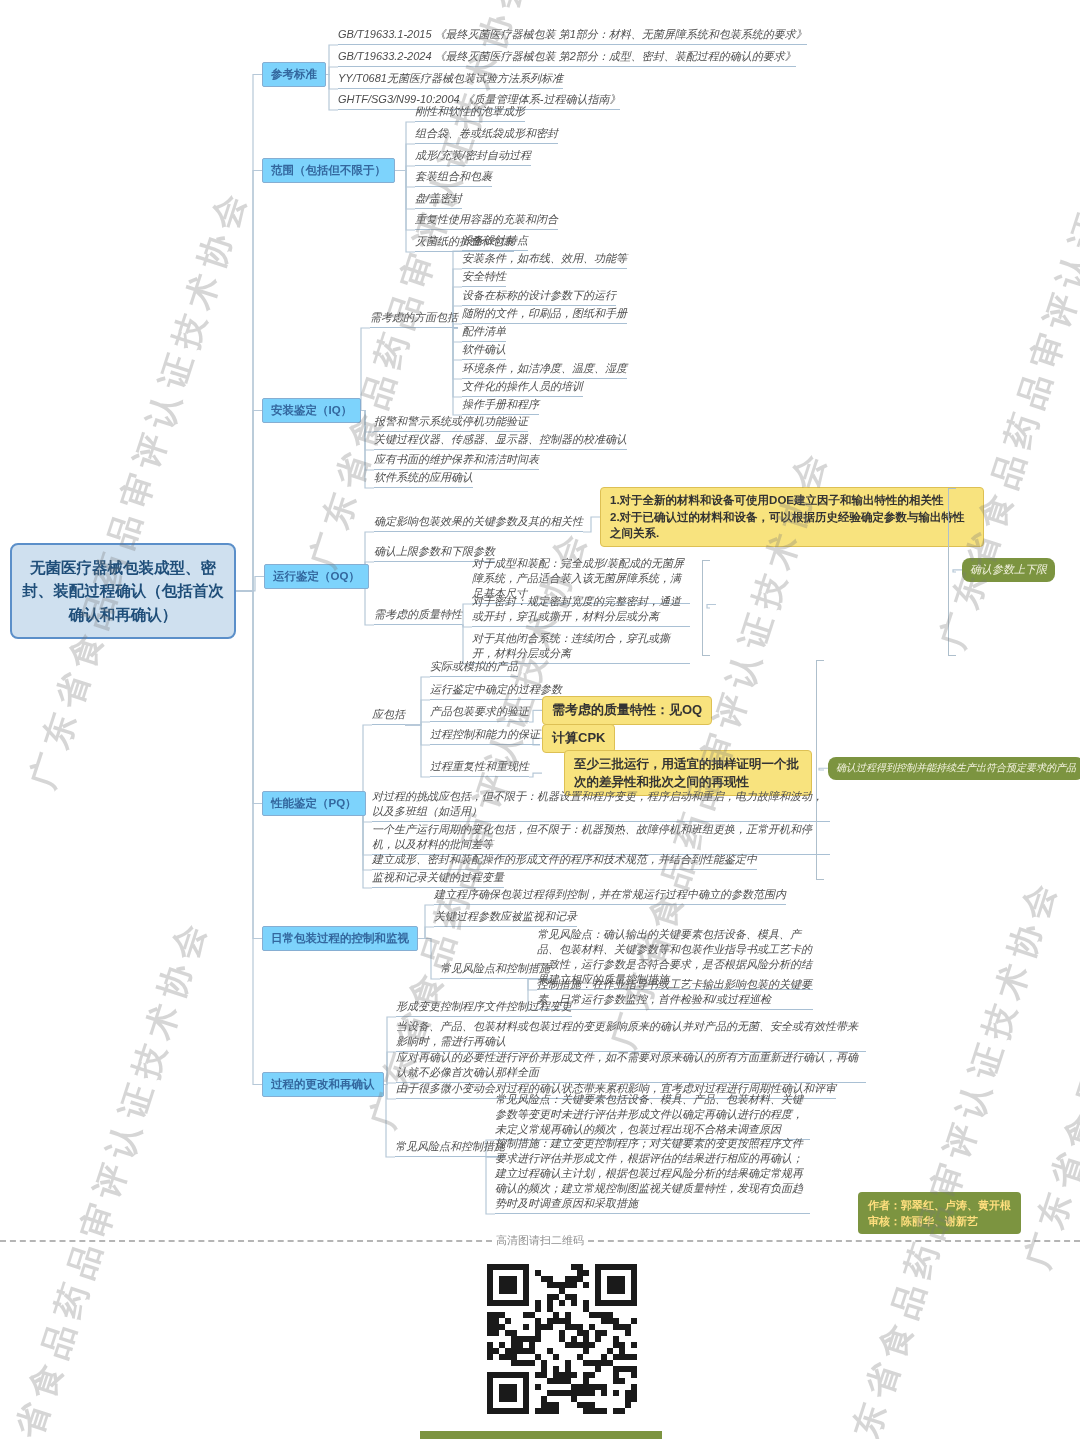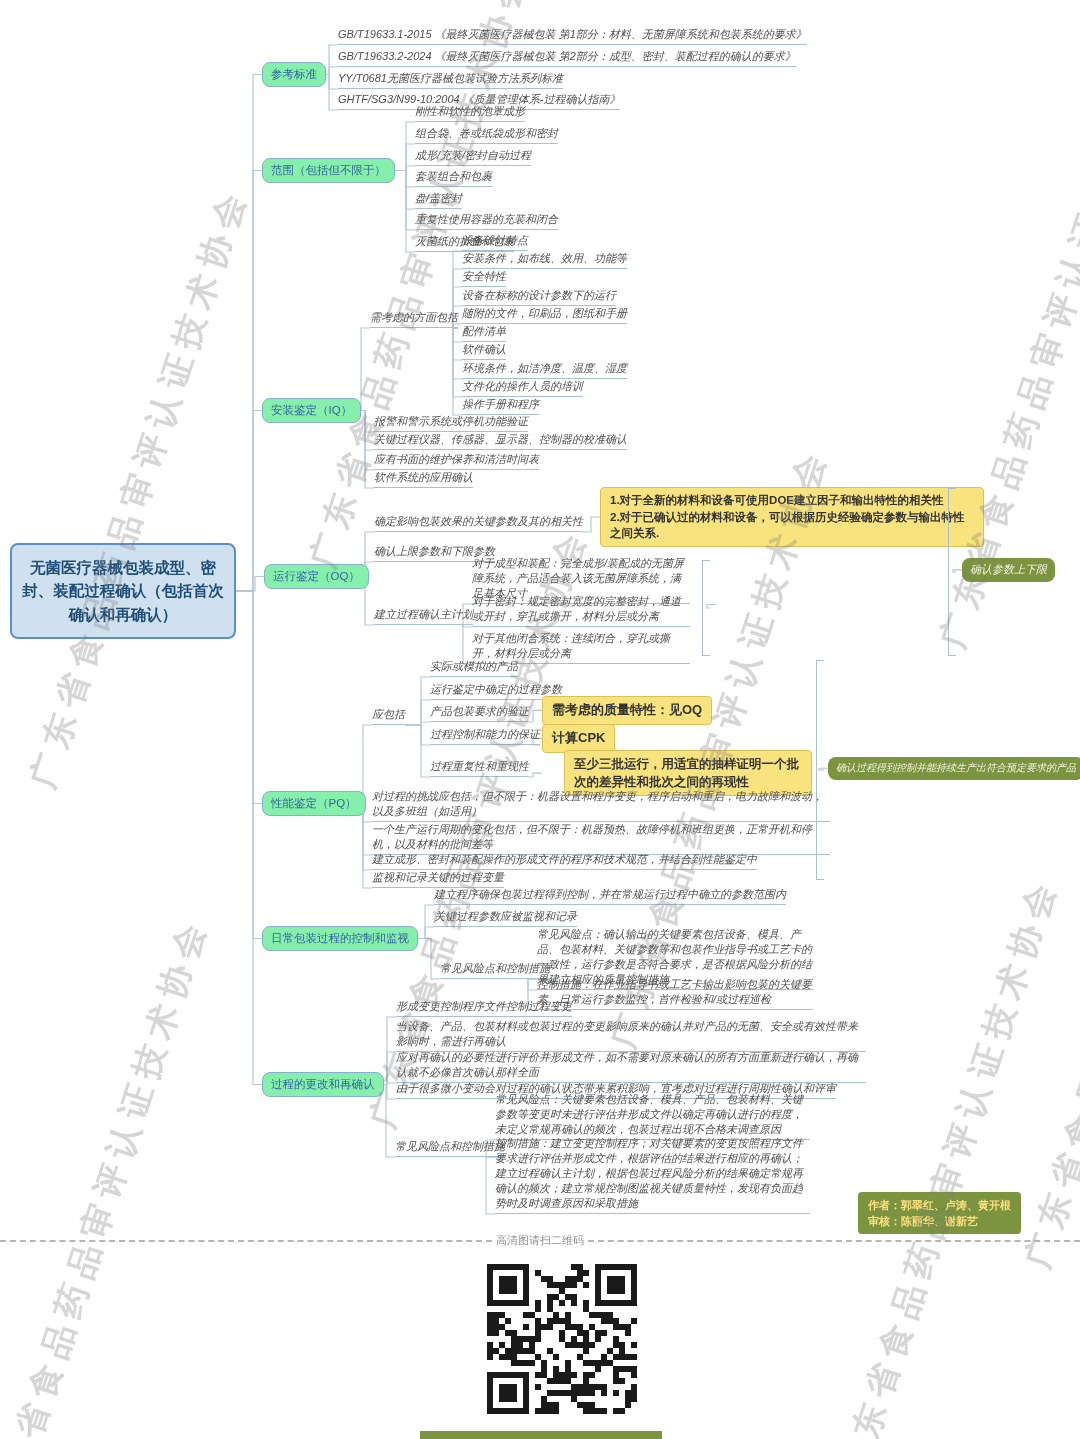--- a/index.html
+++ b/index.html
@@ -6,22 +6,22 @@
   body { background:#fff; font-family:"Liberation Sans","DejaVu Sans",sans-serif; }
   #canvas { position:relative; width:1080px; height:1439px; background:#fff; overflow:hidden; }
 
   .central {
     position:absolute; left:10px; top:543px; width:226px;
     background:#cfe0ef; border:2px solid #5b8fc9; border-radius:8px;
     color:#1f4e79; font-weight:bold; font-size:15.5px; line-height:1.5;
     text-align:center; padding:11px 8px; z-index:2;
   }
   .branch {
-    position:absolute; background:#86efac; border:1px solid #86aed2; border-radius:8px;
-    color:#33679e; font-weight:normal; font-size:11.5px; line-height:17px;
+    position:absolute; background:#7dd3fc; border:1px solid #86aed2; border-radius:2px;
+    color:#33679e; font-weight:bold; font-size:11.5px; line-height:17px;
     padding:3px 8px; white-space:nowrap; z-index:2;
   }
   .leaf {
     position:absolute; font-size:11px; line-height:16px; color:#4d4d4d;
     border-bottom:1px solid #a9c0d4; padding-bottom:2px; white-space:nowrap; z-index:2;font-style:italic;
   }
   .leaf.wrap { white-space:normal; line-height:15px; }
   .ybox {
     position:absolute; background:#f8e37e; border:1px solid #ddc054; border-radius:4px;
     color:#333; font-weight:bold; font-size:11.5px; line-height:1.45;
@@ -174,21 +174,21 @@
   <div id="a10" class="leaf" style="left:462px;top:396px">操作手册和程序</div>
   <div id="iq1" class="leaf" style="left:374px;top:413px">报警和警示系统或停机功能验证</div>
   <div id="iq2" class="leaf" style="left:374px;top:431px">关键过程仪器、传感器、显示器、控制器的校准确认</div>
   <div id="iq3" class="leaf" style="left:374px;top:451px">应有书面的维护保养和清洁时间表</div>
   <div id="iq4" class="leaf" style="left:374px;top:469px">软件系统的应用确认</div>
 
   <div id="o1" class="leaf" style="left:374px;top:513px">确定影响包装效果的关键参数及其的相关性</div>
   <div id="oc" class="ybox" style="left:600px;top:487px;width:384px">1.对于全新的材料和设备可使用DOE建立因子和输出特性的相关性
 2.对于已确认过的材料和设备，可以根据历史经验确定参数与输出特性之间关系.</div>
   <div id="o2" class="leaf" style="left:374px;top:543px">确认上限参数和下限参数</div>
-  <div id="o3" class="leaf" style="left:374px;top:606px">建立过程确认主计划</div>
+  <div id="o3" class="leaf" style="left:374px;top:606px">需考虑的质量特性</div>
   <div id="q1" class="leaf wrap" style="left:472px;top:556px;width:218px">对于成型和装配：完全成形/装配成的无菌屏障系统，产品适合装入该无菌屏障系统，满足基本尺寸</div>
   <div id="q2" class="leaf wrap" style="left:472px;top:594px;width:218px">对于密封：规定密封宽度的完整密封，通道或开封，穿孔或撕开，材料分层或分离</div>
   <div id="q3" class="leaf wrap" style="left:472px;top:631px;width:218px">对于其他闭合系统：连续闭合，穿孔或撕开，材料分层或分离</div>
   <div id="br1" class="bracket" style="left:702px;top:560px;height:96px"></div>
   <div id="br2" class="bracket" style="left:948px;top:488px;height:168px"></div>
   <div id="gn2" class="gbox" style="left:962px;top:558px;font-size:11px">确认参数上下限</div>
 
   <div id="pinc" class="leaf" style="left:372px;top:706px">应包括</div>
   <div id="p1" class="leaf" style="left:430px;top:658px">实际或模拟的产品</div>
   <div id="p2" class="leaf" style="left:430px;top:681px">运行鉴定中确定的过程参数</div>

